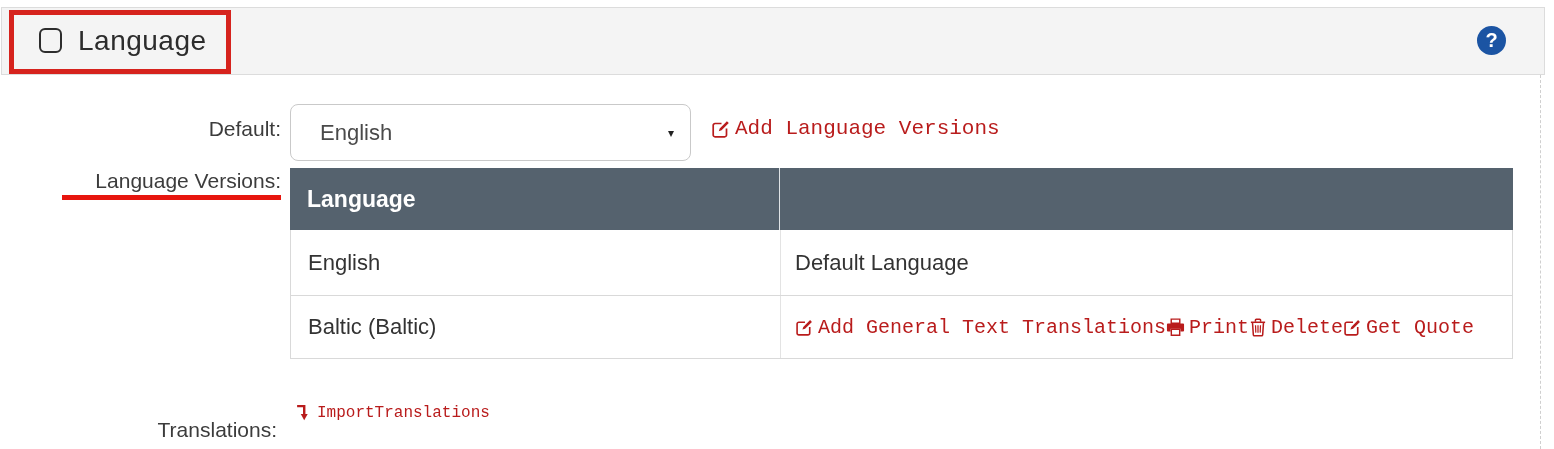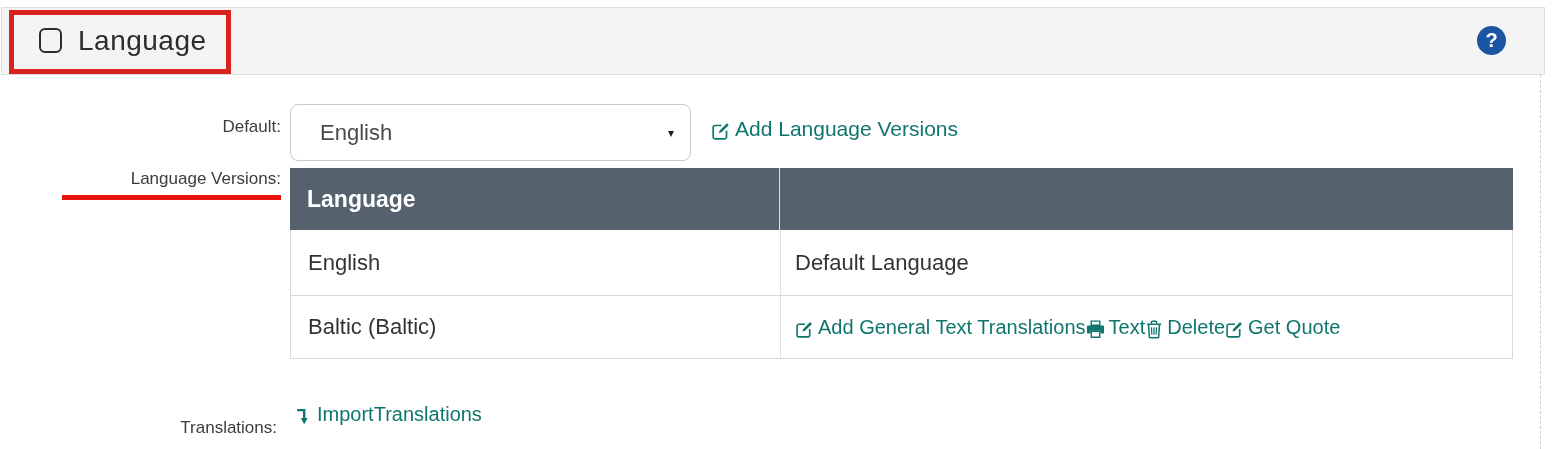--- a/index.html
+++ b/index.html
@@ -37,47 +37,47 @@
   .help-circle {
     position:absolute; left:1477px; top:26px; width:29px; height:29px;
     border-radius:50%; background:#1b54a3; color:#fff;
     font-weight:bold; font-size:20px;
     display:flex; align-items:center; justify-content:center;
     cursor:pointer;
   }
 
   
   .form-label {
-    position:absolute; color:#3c3c3c; font-size:17px; white-space:nowrap;
+    position:absolute; color:#3c3c3c; font-size:21px; white-space:nowrap;
   }
   .lbl-default   { left:0; top:117px; width:281px; text-align:right; }
   .lbl-versions  { left:0; top:169px; width:281px; text-align:right; }
   .lbl-translations { left:0; top:402px; width:277px; text-align:right;margin-top:16px; }
   .red-underline {
     position:absolute; left:62px; top:195px; width:219px; height:5px;
     background:#e7150e; pointer-events:none;
   }
 
   
   .select {
     position:absolute; left:290px; top:104px; width:401px; height:57px;
     border:1px solid #c9c9c9; border-radius:8px; background:#fff;
     display:flex; align-items:center; padding:0 16px 0 29px;
     font-size:22px; color:#4a4a4a; cursor:pointer;
   }
   .select .arrow { margin-left:auto; font-size:12px; color:#222; }
 
   
   .link {
-    color:#0f766e; display:inline-flex; align-items:flex-end; gap:4px;
-    text-decoration:none; cursor:pointer; white-space:nowrap;
+    color:#b91c1c; display:inline-flex; align-items:center; gap:4px;
+    text-decoration:none; cursor:pointer; white-space:nowrap;font-family:Liberation Mono, monospace;
   }
   .link svg { flex:0 0 auto; display:block; }
   .add-lang-link { position:absolute; left:711px; top:117px; font-size:21px; }
-  .import-link   { position:absolute; left:296px; top:403px; font-size:20px; gap:7px; }
+  .import-link   { position:absolute; left:296px; top:403px; font-size:16px; gap:7px; }
 
   
   .lang-table { position:absolute; left:290px; top:168px; width:1223px; }
   .thead { display:flex; height:62px; background:#55626e; }
   .thead .c1 {
     width:490px; border-right:1px solid #dfe3e6;
     display:flex; align-items:center; padding-left:17px;
     color:#ffffff; font-weight:bold; font-size:23px;
   }
   .thead .c2 { flex:1; }
@@ -148,21 +148,21 @@
             <path d="M7.8 12.2 l0.9 -2.8 L15.9 2.2 l1.9 1.9 -7.2 7.2 -2.8 0.9 z" fill="currentColor"></path>
           </svg>
           <span>Add General Text Translations</span>
         </a>
         <a class="link">
           <svg width="19" height="19" viewBox="0 0 20 20">
             <path d="M5.5 1.2 h9 v4.3 h-9 z" fill="none" stroke="currentColor" stroke-width="1.5"></path>
             <path d="M2 5.8 h16 a1 1 0 0 1 1 1 v6.4 a1 1 0 0 1 -1 1 h-2.8 v-2.9 H4.8 v2.9 H2 a1 1 0 0 1 -1 -1 V6.8 a1 1 0 0 1 1 -1 z" fill="currentColor"></path>
             <path d="M5.6 11.9 h8.8 v6.3 H5.6 z" fill="#ffffff" stroke="currentColor" stroke-width="1.5"></path>
           </svg>
-          <span>Text</span>
+          <span>Print</span>
         </a>
         <a class="link">
           <svg width="18" height="19" viewBox="0 0 18 20">
             <path d="M1.5 4.5 h15" stroke="currentColor" stroke-width="1.6" fill="none"></path>
             <path d="M6.3 4 V2.2 a0.9 0.9 0 0 1 0.9 -0.9 h3.6 a0.9 0.9 0 0 1 0.9 0.9 V4" fill="none" stroke="currentColor" stroke-width="1.6"></path>
             <path d="M3.2 4.8 l0.9 13 a1.1 1.1 0 0 0 1.1 1 h7.6 a1.1 1.1 0 0 0 1.1 -1 l0.9 -13" fill="none" stroke="currentColor" stroke-width="1.6"></path>
             <path d="M6.4 7.6 l0.3 7.8 M9 7.6 v7.8 M11.6 7.6 l-0.3 7.8" stroke="currentColor" stroke-width="1.3" fill="none"></path>
           </svg>
           <span>Delete</span>
         </a>

